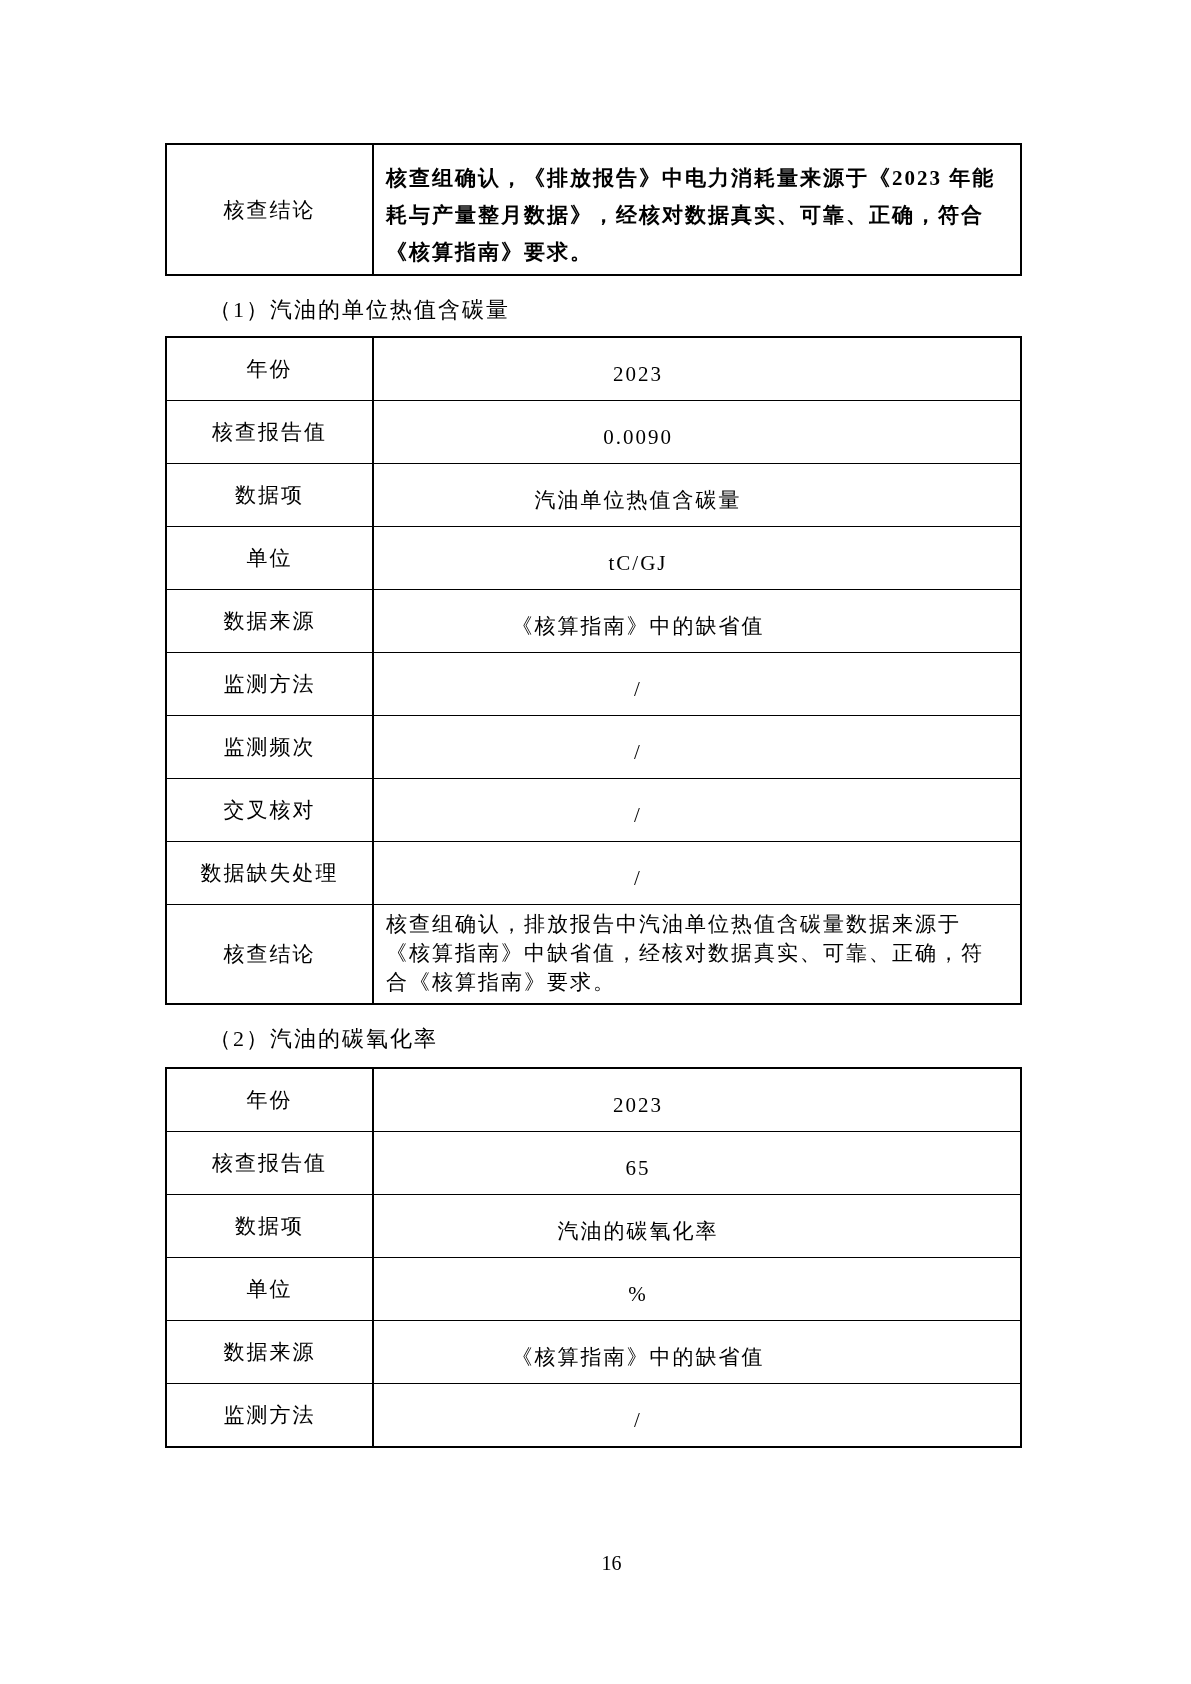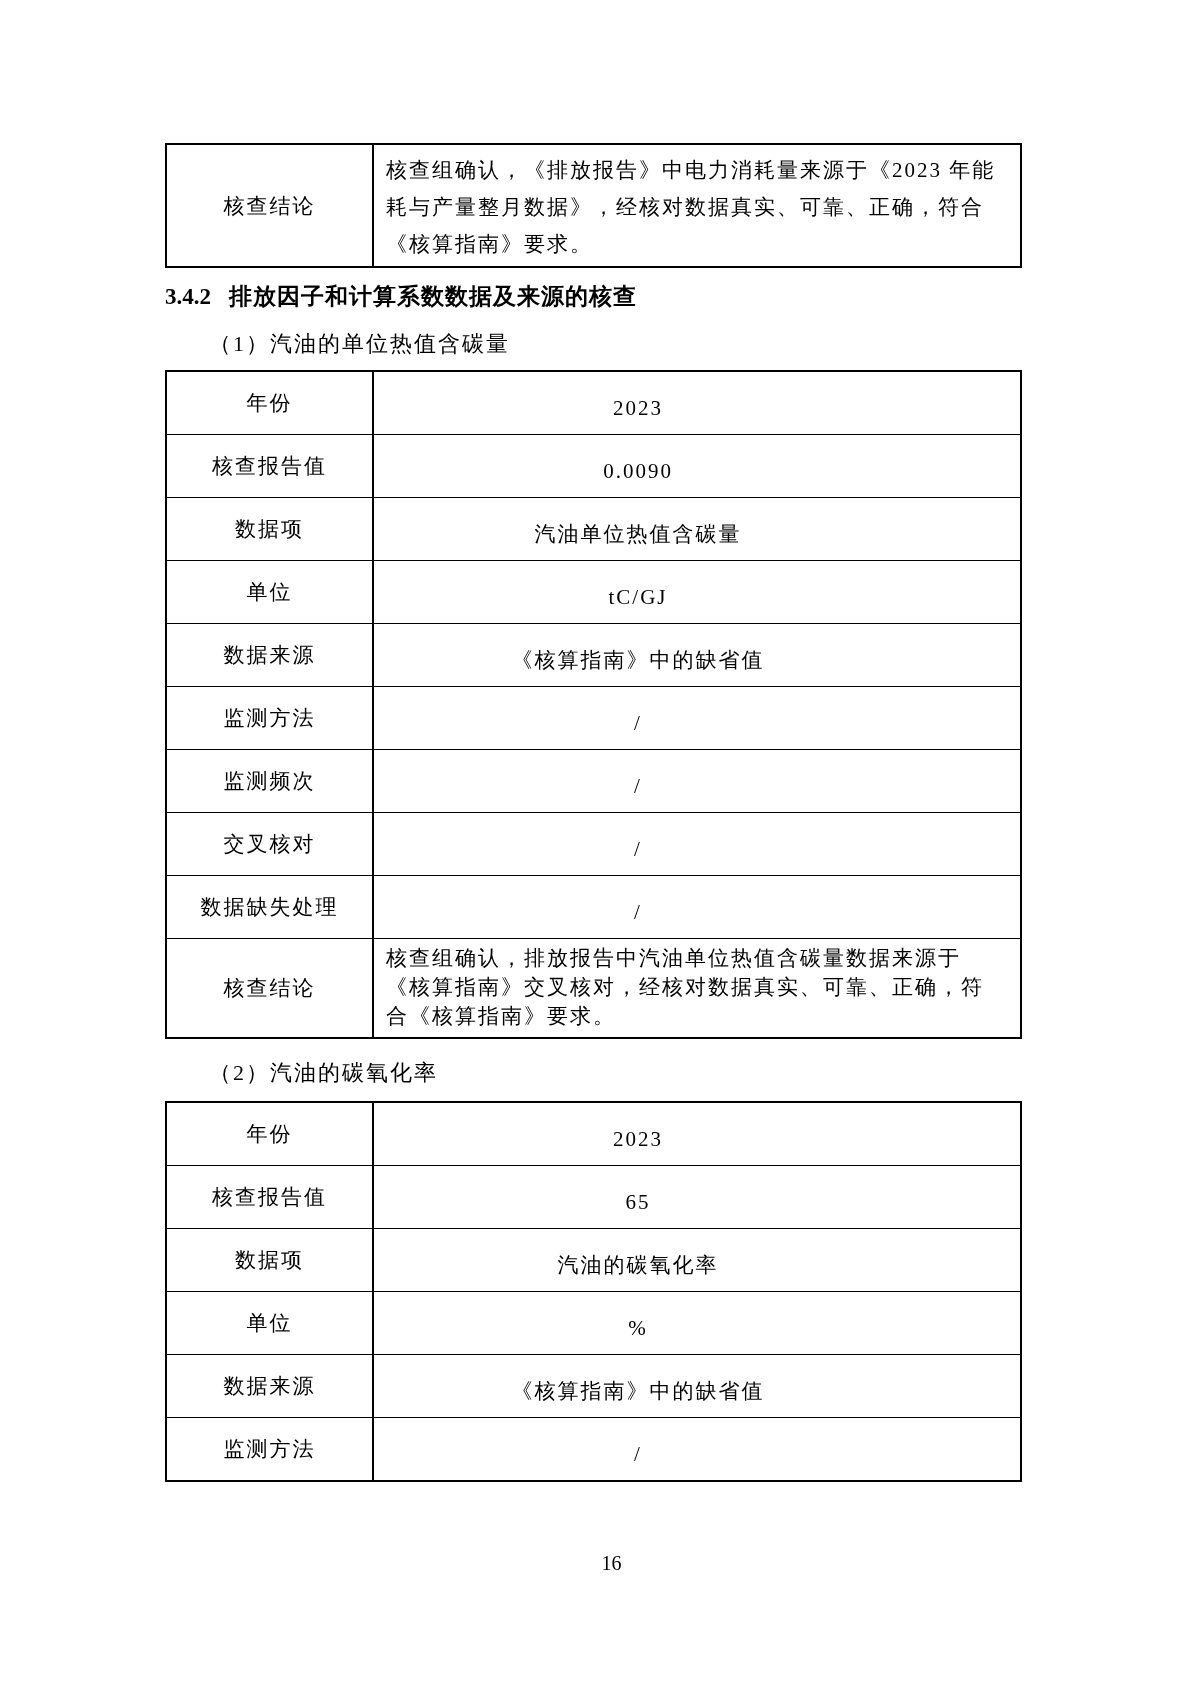--- a/index.html
+++ b/index.html
@@ -44,21 +44,22 @@
     padding: 12px 130px 2px 12px; 
   }
   tr.row-normal td { height: 48px; text-align: center; }
   td.cell-conclusion {
     text-align: left;
     padding: 5px 14px 6px 12px;
     line-height: 29px;
   }
   table.fragment td.cell-conclusion {
     line-height: 37px;
-    padding: 7px 14px 3px 12px;
+    padding: 15px 14px 3px 12px;
+    font-weight: bold;
   }
   table.fragment tr td { height: 111px; }
 
   
   .section-heading {
     margin-top: 16px;
     font-size: 23px;
     font-weight: bold;
     line-height: 26px;
     letter-spacing: 1px;
@@ -98,23 +99,20 @@
 
     <table class="doc-table fragment">
       <tbody>
           <tr>
         <td class="cell-label">核查结论</td>
         <td class="cell-conclusion">核查组确认，《排放报告》中电力消耗量来源于《2023 年能耗与产量整月数据》，经核对数据真实、可靠、正确，符合《核算指南》要求。</td>
       </tr>
     </tbody>
       </table>
 
-    <div class="section-heading">
-      <span class="sec-num">3.4.2</span><span>排放因子和计算系数数据及来源的核查</span>
-    </div>
 
 
     <div class="sub-heading">（1）汽油的单位热值含碳量</div>
 
     <table class="doc-table tbl">
       <tbody>
           <tr class="row-normal">
         <td class="cell-label">年份</td>
         <td class="cell-value">2023</td>
       </tr>
@@ -145,21 +143,21 @@
       <tr class="row-normal">
         <td class="cell-label">交叉核对</td>
         <td class="cell-value">/</td>
       </tr>
       <tr class="row-normal">
         <td class="cell-label">数据缺失处理</td>
         <td class="cell-value">/</td>
       </tr>
       <tr>
         <td class="cell-label">核查结论</td>
-        <td class="cell-conclusion">核查组确认，排放报告中汽油单位热值含碳量数据来源于《核算指南》交叉核对，经核对数据真实、可靠、正确，符合《核算指南》要求。</td>
+        <td class="cell-conclusion">核查组确认，排放报告中汽油单位热值含碳量数据来源于《核算指南》中缺省值，经核对数据真实、可靠、正确，符合《核算指南》要求。</td>
       </tr>
     </tbody>
       </table>
 
     <div class="sub-heading">（2）汽油的碳氧化率</div>
 
     <table class="doc-table tbl2">
       <tbody>
           <tr class="row-normal">
         <td class="cell-label">年份</td>

